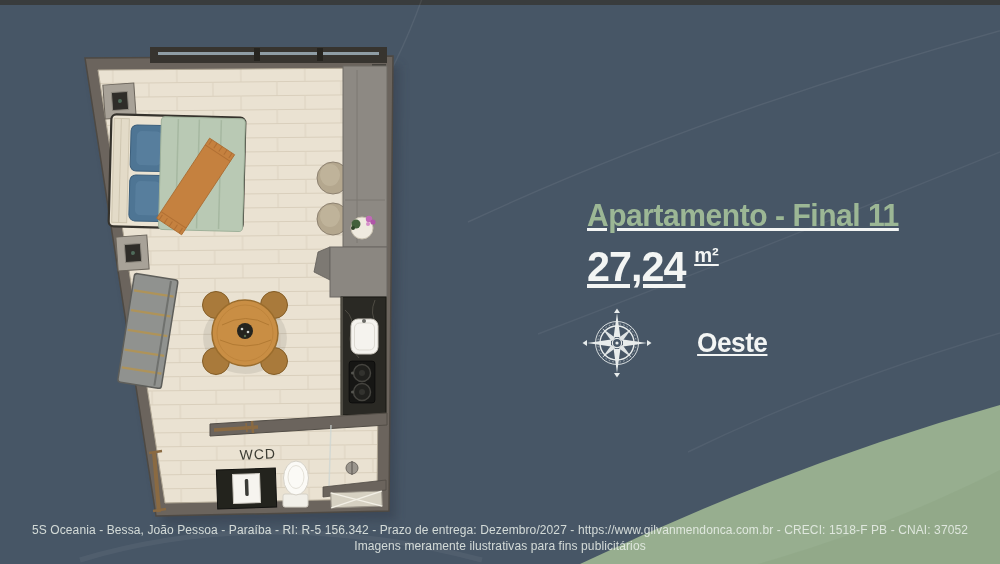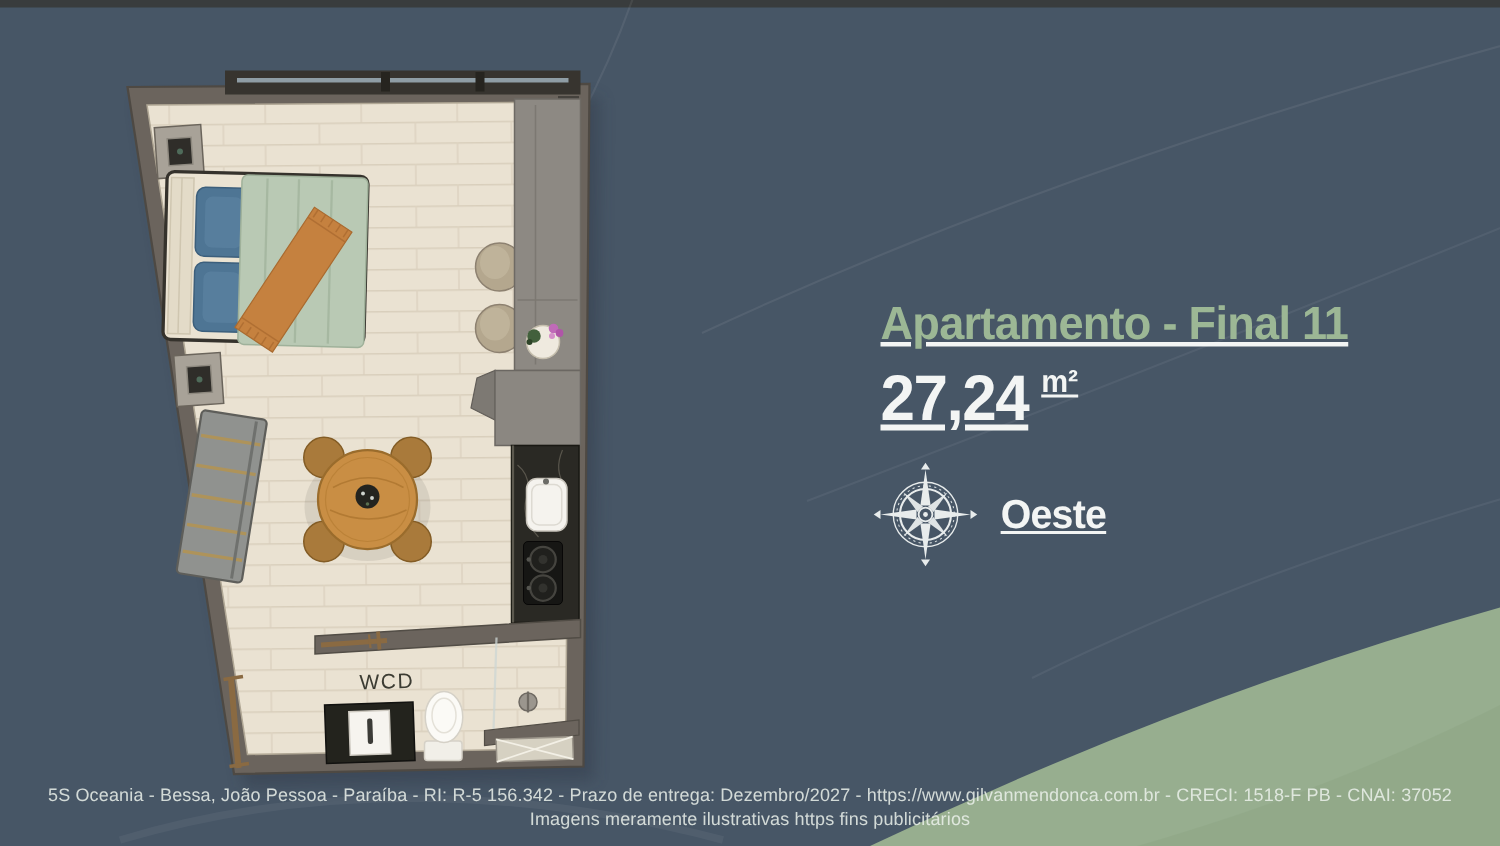--- a/index.html
+++ b/index.html
@@ -13,21 +13,21 @@
   .headline{position:absolute;left:587px;top:198px;color:#f3f5f4;text-decoration:underline;}
   .headline h1{
     margin:0;font-size:31px;font-weight:700;color:#9cb795;
     letter-spacing:-0.5px;transform:scaleX(.97);transform-origin:left top;
     white-space:nowrap;
   }
   .area-row{display:flex;align-items:flex-start;margin-top:11px;font-weight:700;
     transform:scaleX(.96);transform-origin:left top;}
   .area-row .num{font-size:43px;line-height:1;letter-spacing:-1px;}
   .area-row .unit{font-size:21px;line-height:1;margin:-1px 0 0 9px;}
-  .orientation-row{display:flex;align-items:center;margin-top:18px;margin-left:-7px;}
+  .orientation-row{display:flex;align-items:center;margin-top:18px;margin-left:-7px;gap:30px;}
   .orientation-row .compass-wrap{width:74px;height:74px;position:relative;flex:0 0 auto;}
   .orientation-row .compass-wrap svg{position:static;}
   .orientation-row .o-label{font-size:27px;font-weight:700;margin-left:12px;
     letter-spacing:-0.5px;transform:scaleX(.97);}
   
   .footer{position:absolute;left:0;right:0;top:523px;text-align:center;
     color:rgba(235,241,235,.85);font-size:12px;line-height:15.5px;
     letter-spacing:.1px;}
   .footer div{white-space:nowrap;}
 </style>
@@ -291,16 +291,16 @@
           <circle r="4.6" fill="#475666" stroke="#e8ecec" stroke-width="1.2"></circle>
           <circle r="1.6" fill="#e8ecec"></circle>
         </svg>
       </span>
       <span class="o-label">Oeste</span>
     </div>
   </div>
 
   <div class="footer">
     <div>5S Oceania - Bessa, João Pessoa - Paraíba - RI: R-5 156.342 - Prazo de entrega: Dezembro/2027 - https://www.gilvanmendonca.com.br - CRECI: 1518-F PB - CNAI: 37052</div>
-    <div>Imagens meramente ilustrativas https fins publicitários</div>
+    <div>Imagens meramente ilustrativas para fins publicitários</div>
   </div>
 
 </div>
 
 </body></html>

